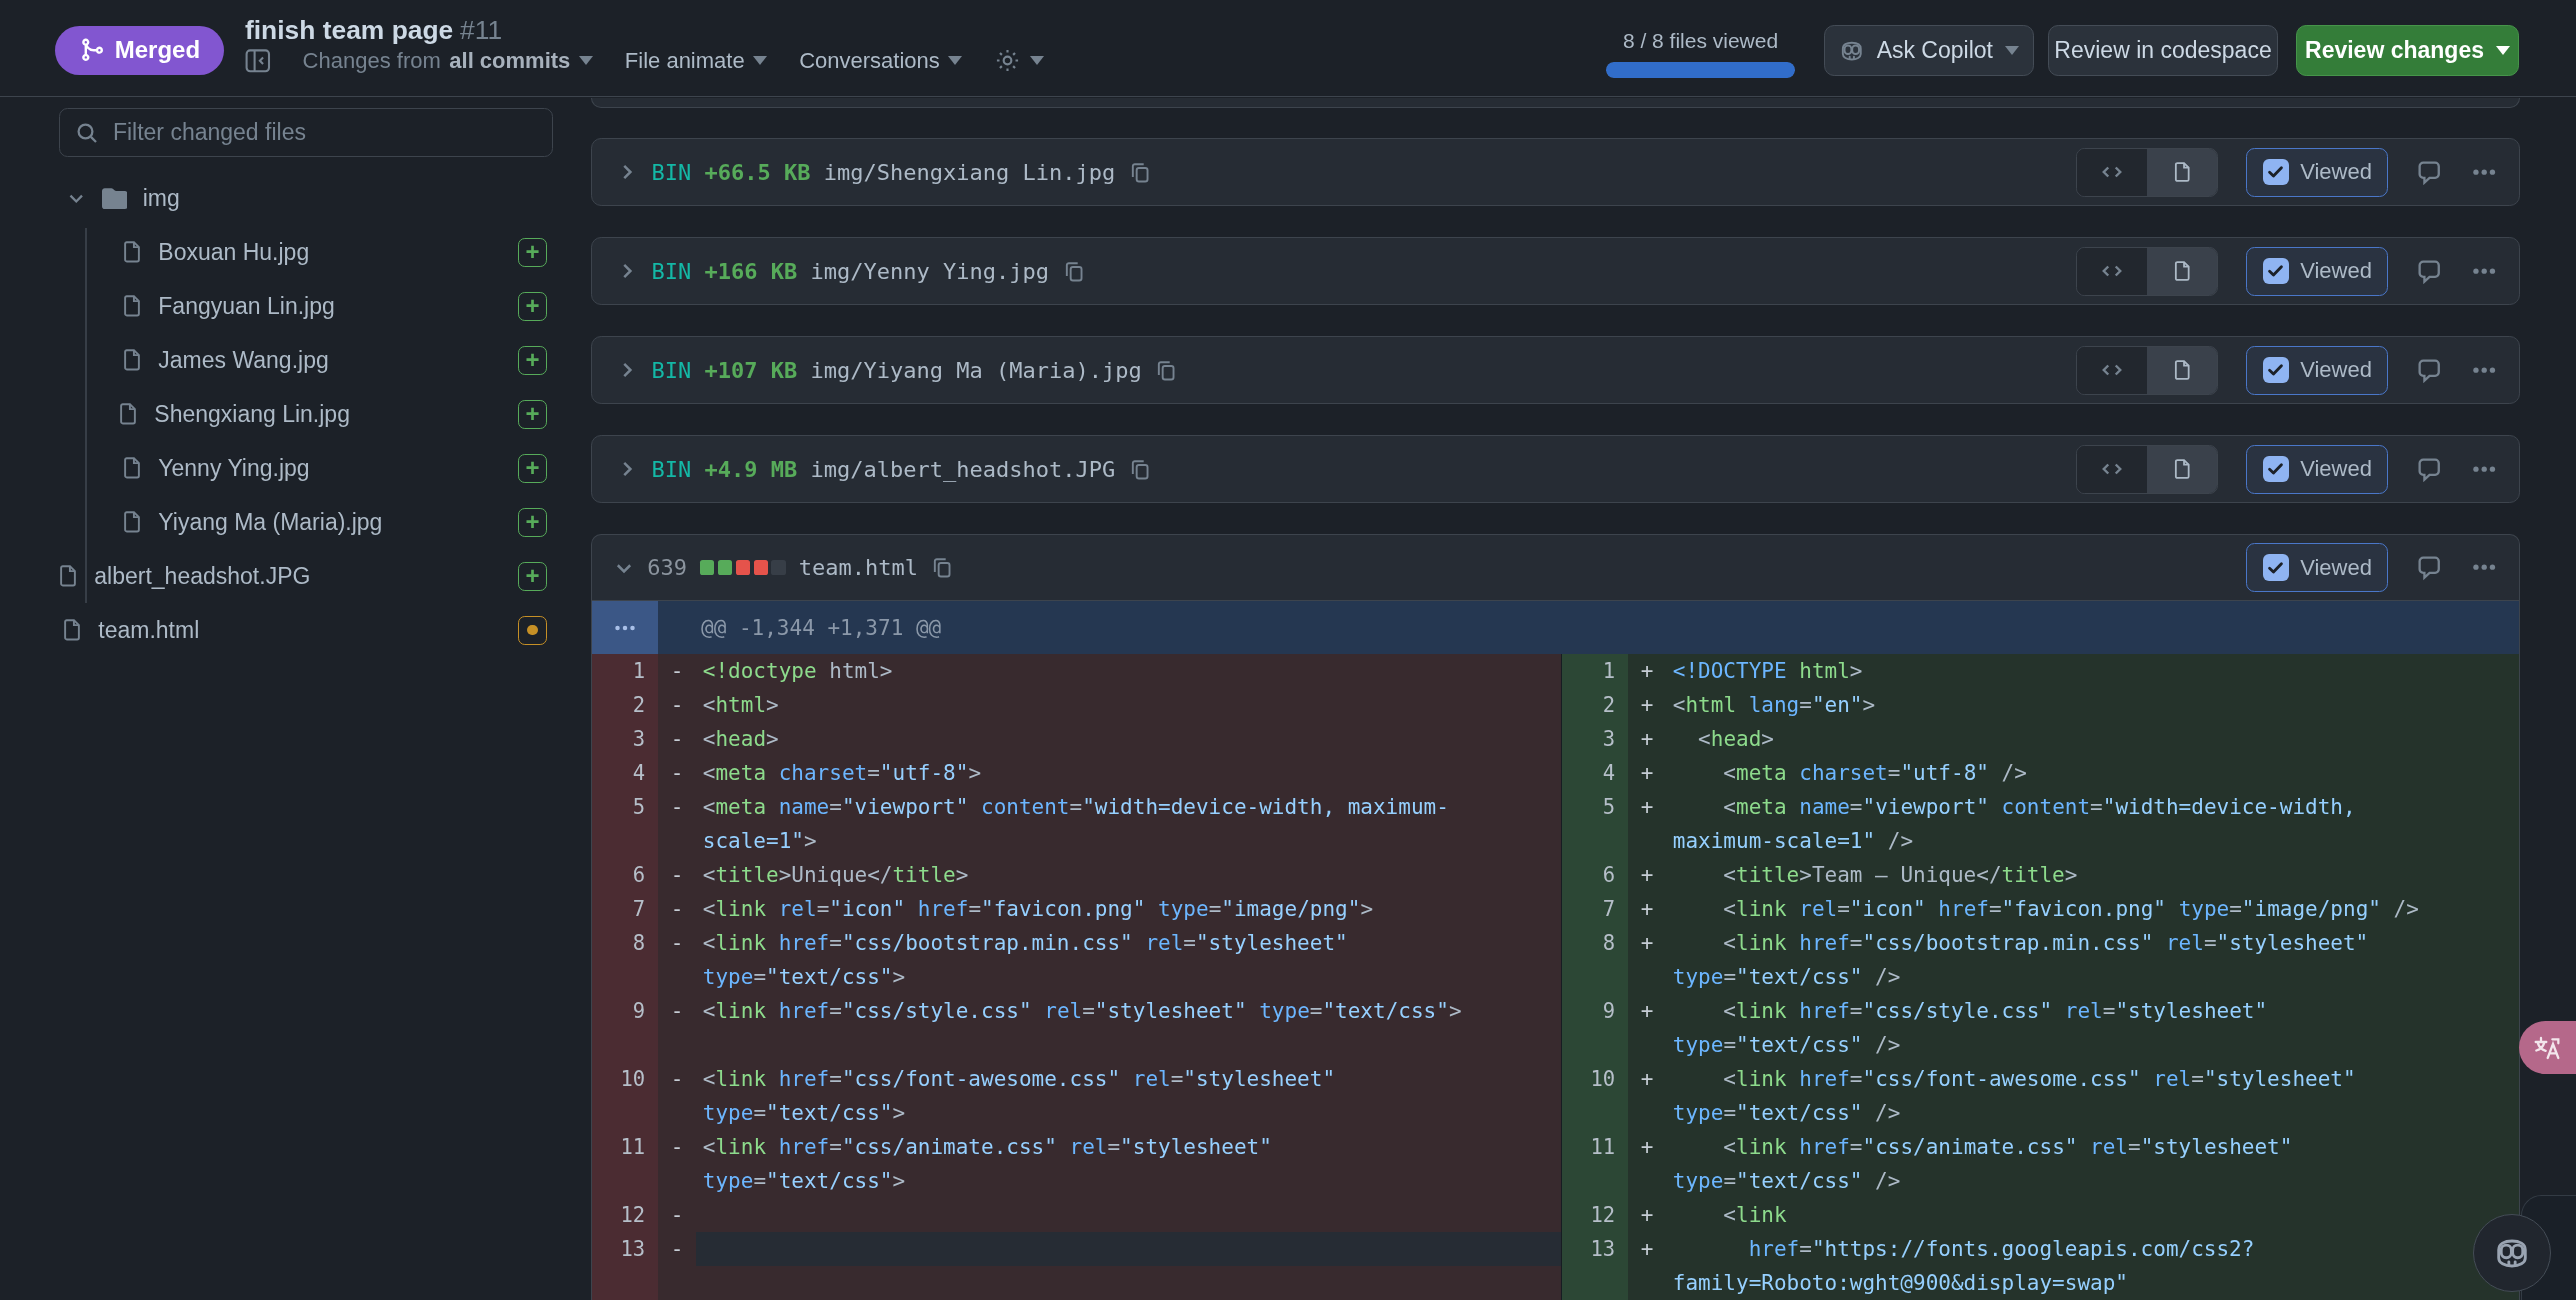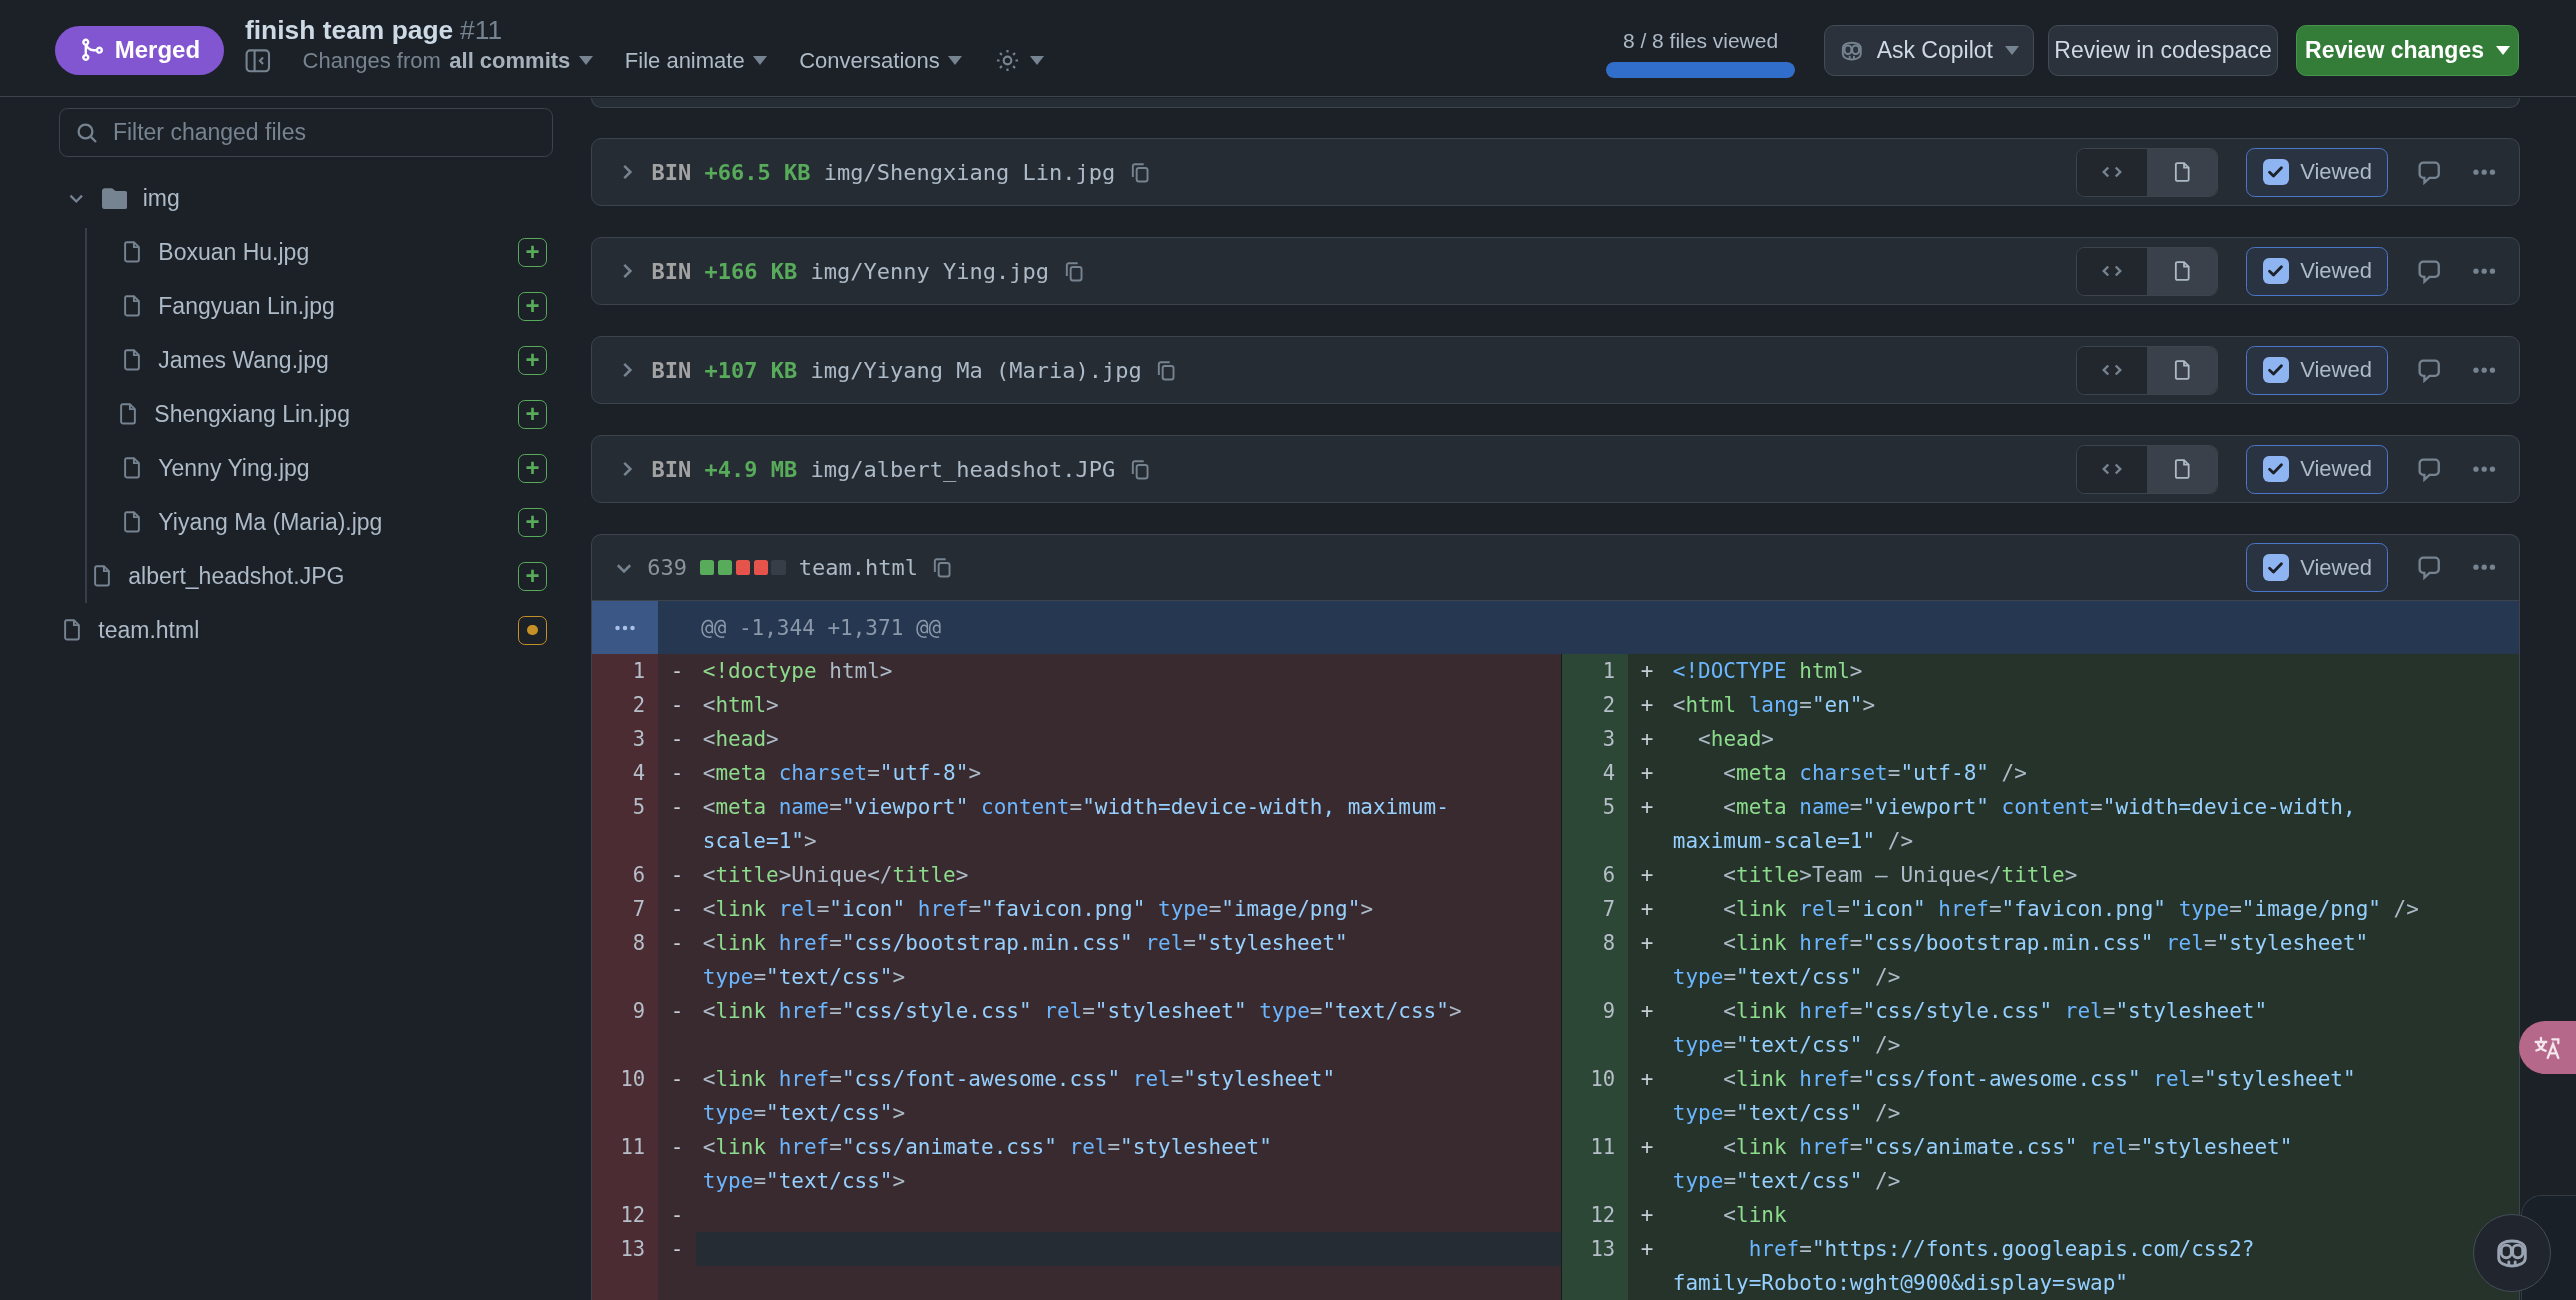--- a/index.html
+++ b/index.html
@@ -53,21 +53,21 @@
   .dotbox{width:29px;height:29px;border:1.7px solid var(--orange);border-radius:6.8px;display:flex;align-items:center;justify-content:center}
   .dotbox i{width:10.2px;height:10.2px;border-radius:50%;background:var(--orange)}
 
   
   .sliver{position:absolute;left:591px;top:98px;width:1929px;height:10.2px;background:var(--card);
     border:0.9px solid var(--border);border-top:none;border-radius:0 0 10.2px 10.2px}
   .cards{position:absolute;left:591px;top:138px;width:1929px;display:flex;flex-direction:column;gap:31px}
   .card{border:0.9px solid var(--border);border-radius:10.2px;background:var(--card)}
   .card-head{height:66px;display:flex;align-items:center;padding:0 22px 0 24px;gap:13.6px}
   .bin-line{font-size:22px;display:flex;gap:0;align-items:center;white-space:pre}
-  .bin-kind{color:#a3a3a3;font-weight:700}
+  .bin-kind{color:#14b8a6;font-weight:400}
   .bin-size{color:var(--green);font-weight:700}
   .bin-path{color:var(--fg)}
   .head-actions{margin-left:auto;display:flex;align-items:center;gap:28px}
   .seg{display:flex;height:49px;border:0.9px solid var(--border);border-radius:8.5px;overflow:hidden}
   .seg-cell{width:70px;display:flex;align-items:center;justify-content:center;background:#22272e;color:var(--muted);cursor:pointer}
   .seg-cell.active{background:#3a414b;color:var(--fg)}
   .viewed-btn{height:49px;border:1.7px solid #4a77c9;border-radius:8.5px;background:#2a3341;display:flex;align-items:center;
     gap:11px;padding:0 15.3px;font-size:22px;color:var(--fg);cursor:pointer}
   .checkbox{width:26.4px;height:26.4px;border-radius:6px;background:#8fb4f2;display:flex;align-items:center;justify-content:center}
 
@@ -267,21 +267,21 @@
     <span class="icon">
       <svg width="22" height="25.6" viewBox="0 0 16 16" fill="none" stroke="currentColor" stroke-width="1.4">
               <path d="M3 2.2c0-.66.54-1.2 1.2-1.2h5.2L13 4.6v9.2c0 .66-.54 1.2-1.2 1.2H4.2A1.2 1.2 0 0 1 3 13.8Z"></path>
               <path d="M9.4 1v3.6H13"></path>
             </svg>
     </span>
     <span class="lbl">Yiyang Ma (Maria).jpg</span>
     <span class="plus plusbox">+</span>
   </div>
 
-  <div class="tree-row" style="padding-left:91px">
+  <div class="tree-row" style="padding-left:57px">
     <span class="icon">
       <svg width="22" height="25.6" viewBox="0 0 16 16" fill="none" stroke="currentColor" stroke-width="1.4">
               <path d="M3 2.2c0-.66.54-1.2 1.2-1.2h5.2L13 4.6v9.2c0 .66-.54 1.2-1.2 1.2H4.2A1.2 1.2 0 0 1 3 13.8Z"></path>
               <path d="M9.4 1v3.6H13"></path>
             </svg>
     </span>
     <span class="lbl">albert_headshot.JPG</span>
     <span class="plus plusbox">+</span>
   </div>
 </div>

